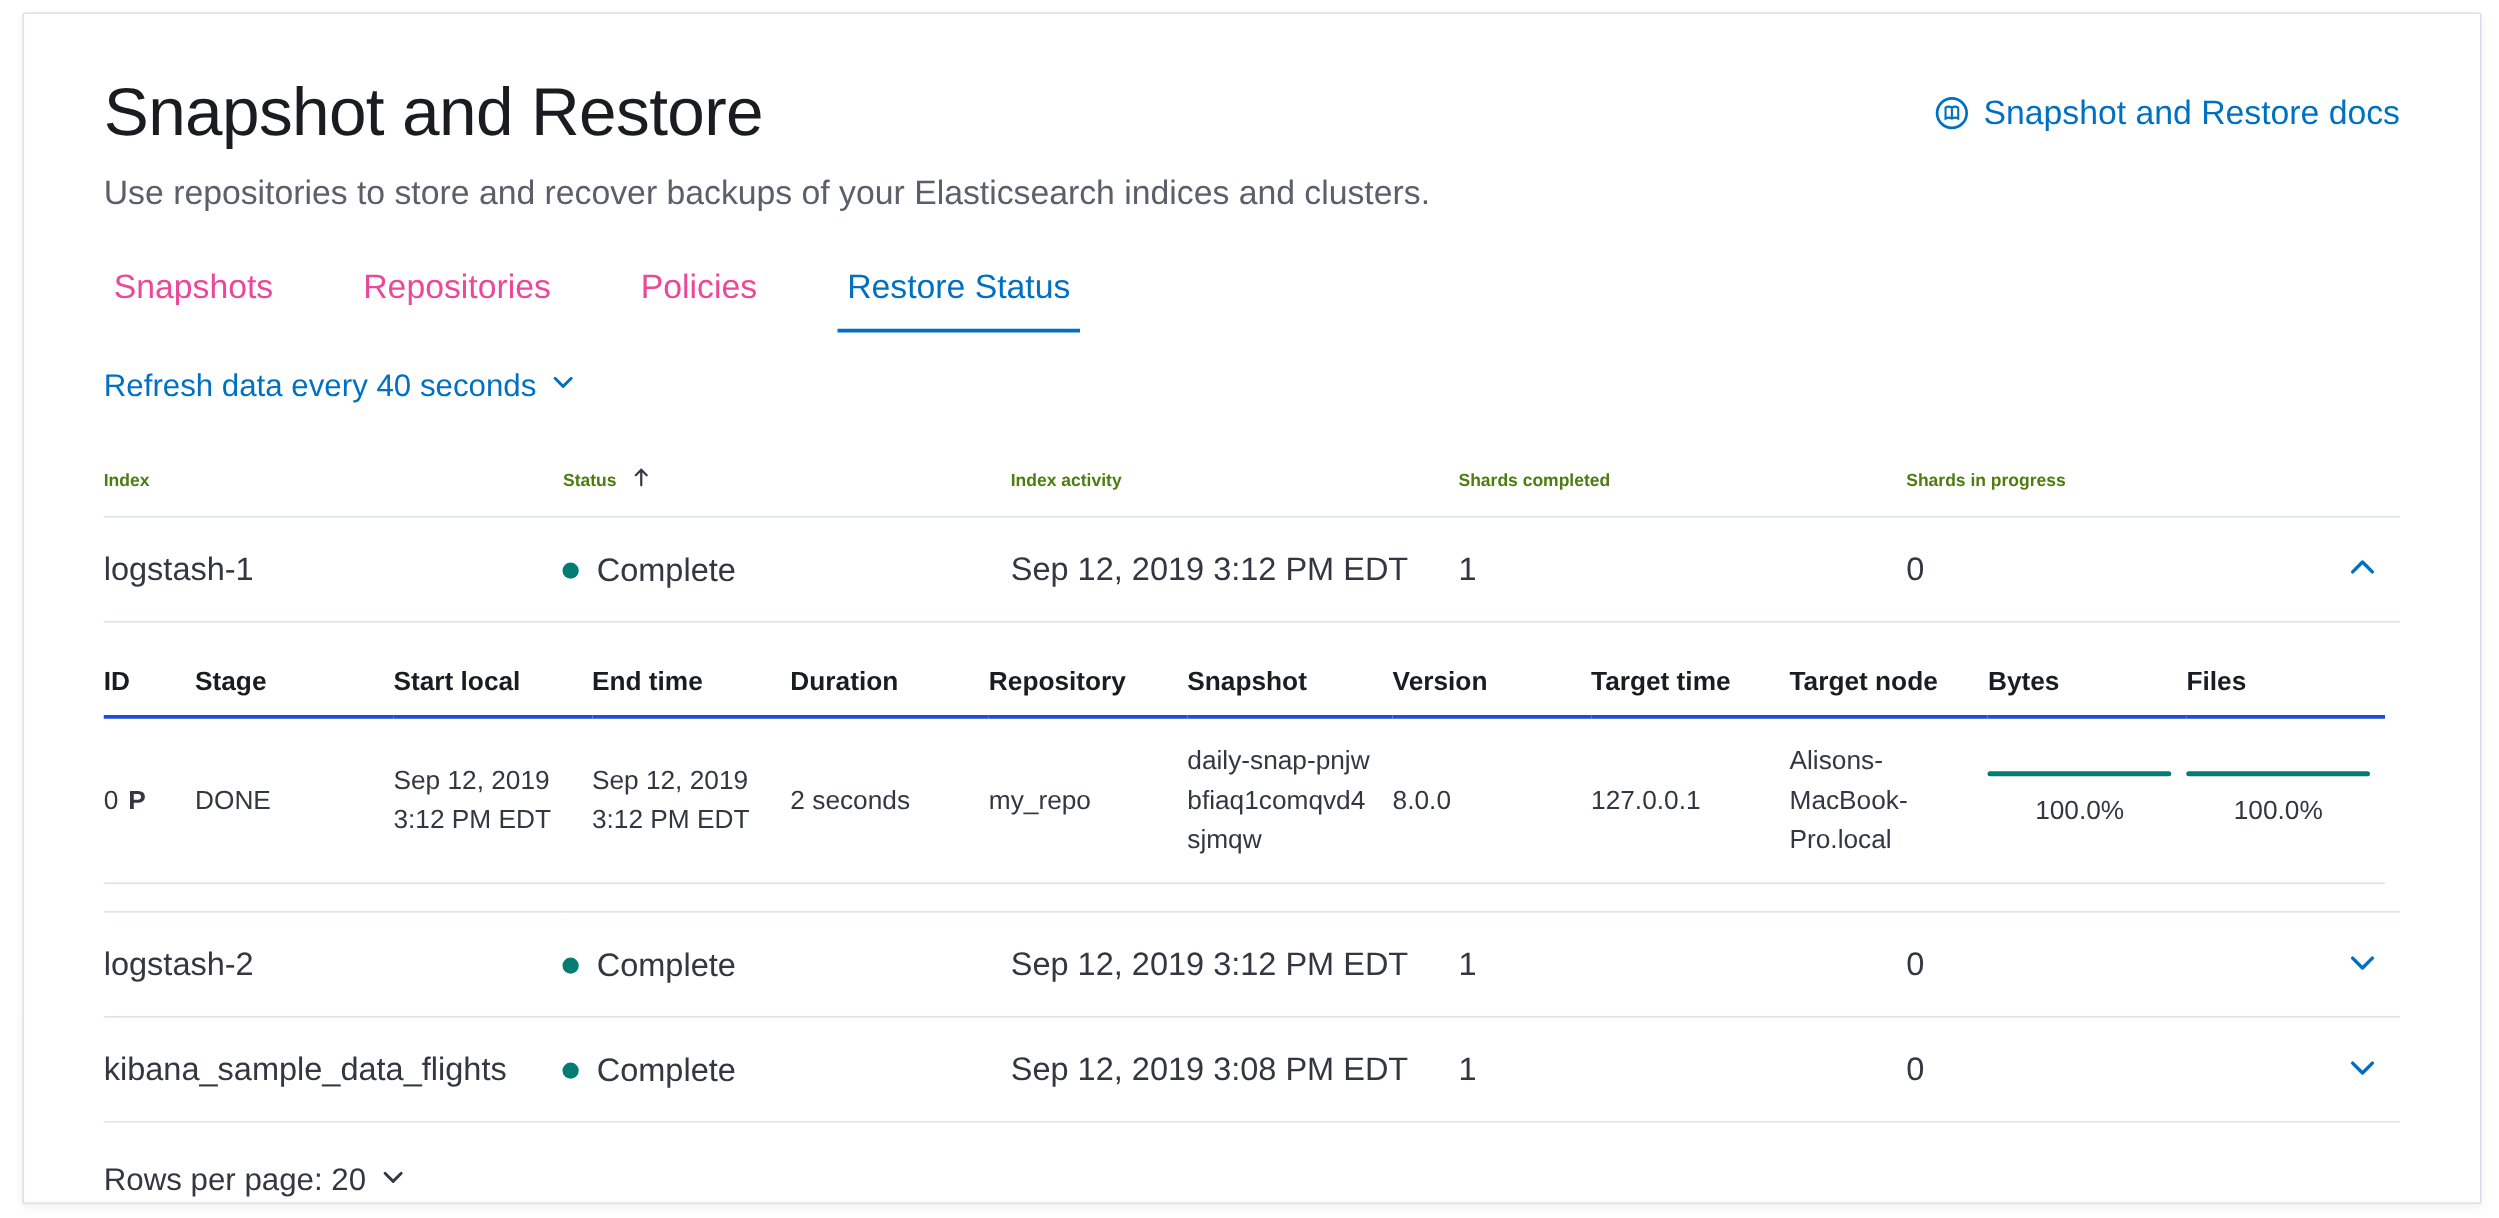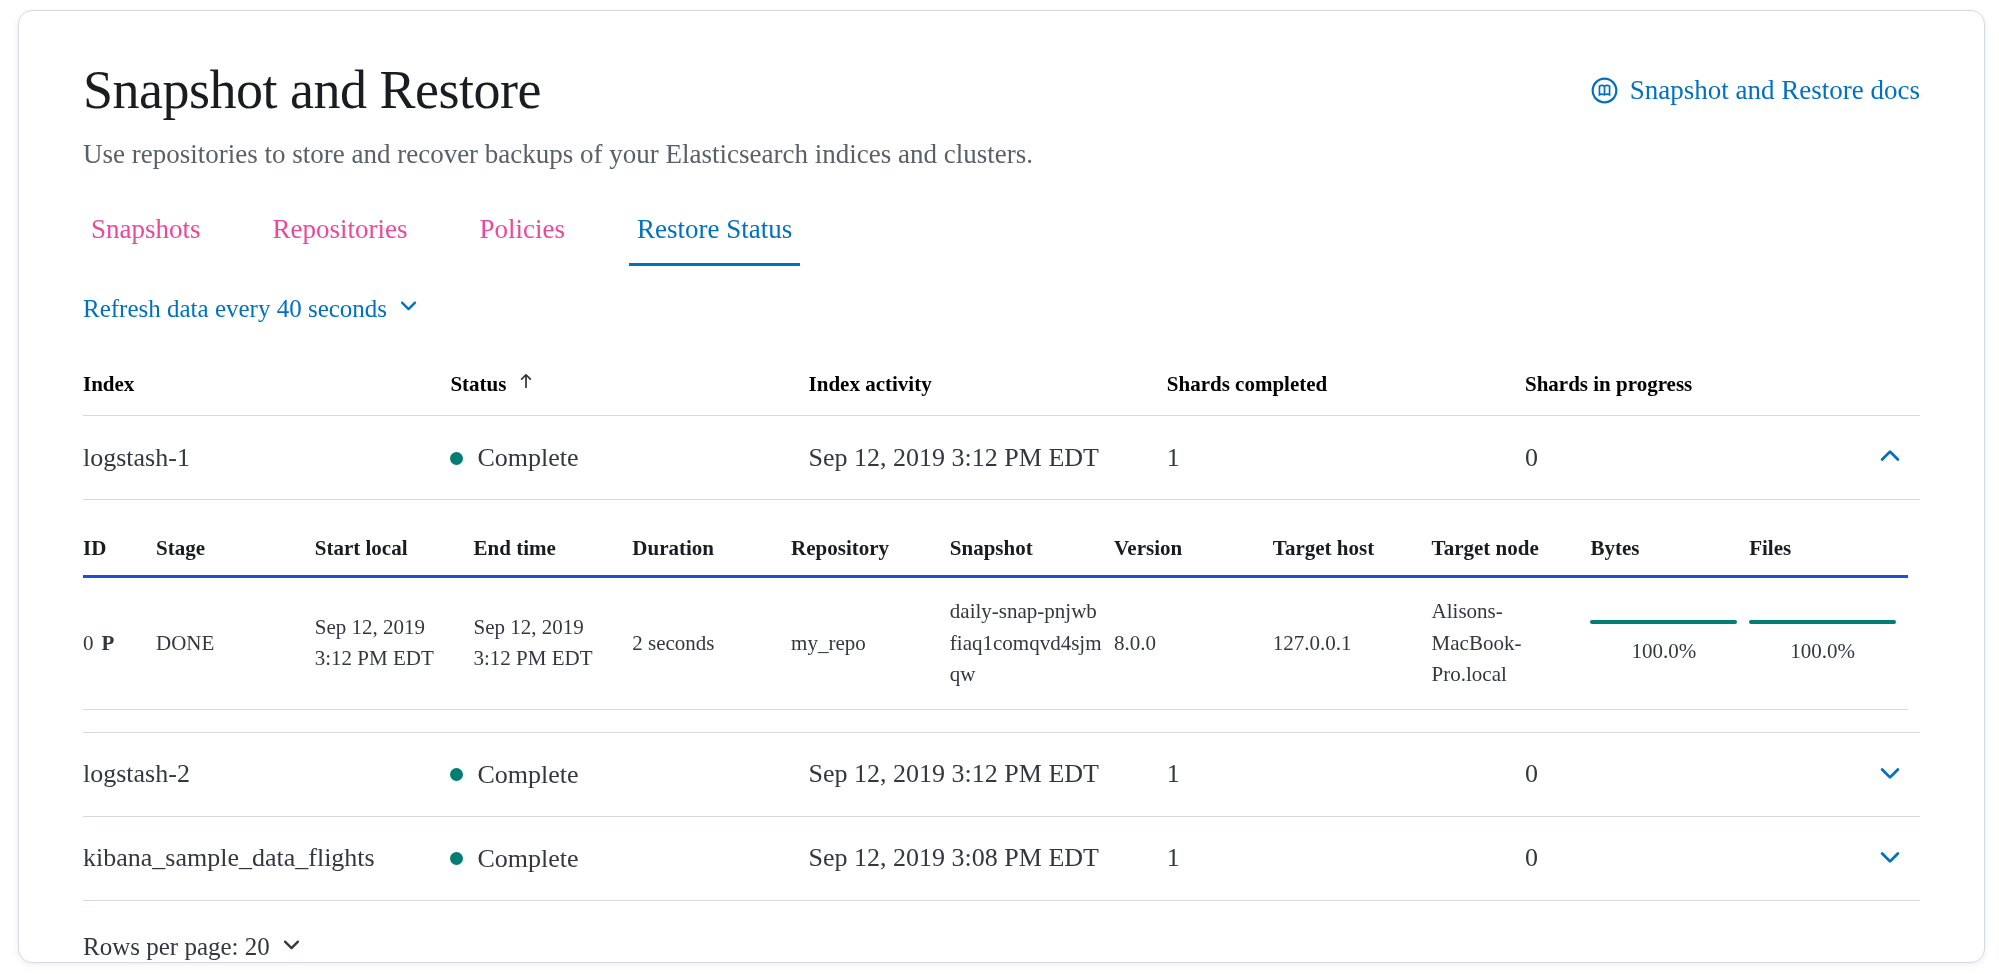--- a/index.html
+++ b/index.html
@@ -8,24 +8,23 @@
     width: 1999px; height: 974px;
     background: #ffffff;
     font-family: "Liberation Sans", "DejaVu Sans", sans-serif;
     color: #343741;
     position: relative;
   }
   .window {
     position: absolute; top: 10px; left: 18px; right: 14px; bottom: 11px;
     background: #ffffff;
     border: 1px solid #d3dae6;
-    border-radius: 14px;
+    border-radius: 2px;
     box-shadow: 0 2px 6px rgba(52,55,65,0.08);
     overflow: hidden;
-    font-family: Liberation Serif, serif;
   }
   .content { padding: 48px 64px 0 64px; }
 
   
   .page-header { display: flex; justify-content: space-between; align-items: center; margin-bottom: 18px; }
   .page-title { font-size: 54px; font-weight: 400; color: #1a1c21; margin: 0; letter-spacing: -0.5px; }
   .docs-link {
     color: #0071c2; font-size: 27px; text-decoration: none;
     display: inline-flex; align-items: center; gap: 12px; cursor: pointer;
   }
@@ -39,21 +38,21 @@
 
   
   .refresh-control {
     display: inline-flex; align-items: center; gap: 10px;
     color: #0071c2; font-size: 25px; margin-bottom: 34px; cursor: pointer;
   }
 
   
   table.main { width: 100%; border-collapse: collapse; table-layout: fixed; }
   table.main th {
-    text-align: left; font-size: 21px; font-weight: 700; color: #000000;
+    text-align: left; font-size: 14px; font-weight: 700; color: #4d7c0f;
     padding: 14px 12px 18px 0; border-bottom: 1px solid #d3dae6;
   }
   table.main td {
     font-size: 26px; color: #343741;
     padding: 22px 12px 22px 0; border-bottom: 1px solid #d3dae6;
     vertical-align: middle;
   }
   .th-sortable { display: inline-flex; align-items: center; gap: 10px; cursor: pointer; }
   .status-cell { display: inline-flex; align-items: center; gap: 14px; }
   .status-dot { width: 13px; height: 13px; border-radius: 50%; background: #017d73; display: inline-block; }
@@ -196,21 +195,21 @@
               <thead>
                 <tr>
                   <th>ID</th>
                   <th>Stage</th>
                   <th>Start local</th>
                   <th>End time</th>
                   <th>Duration</th>
                   <th>Repository</th>
                   <th>Snapshot</th>
                   <th>Version</th>
-                  <th>Target host</th>
+                  <th>Target time</th>
                   <th>Target node</th>
                   <th>Bytes</th>
                   <th>Files</th>
                 </tr>
               </thead>
               <tbody>
                 <tr>
                   <td>
                     <span class="shard-id">
                       <span>0</span>

